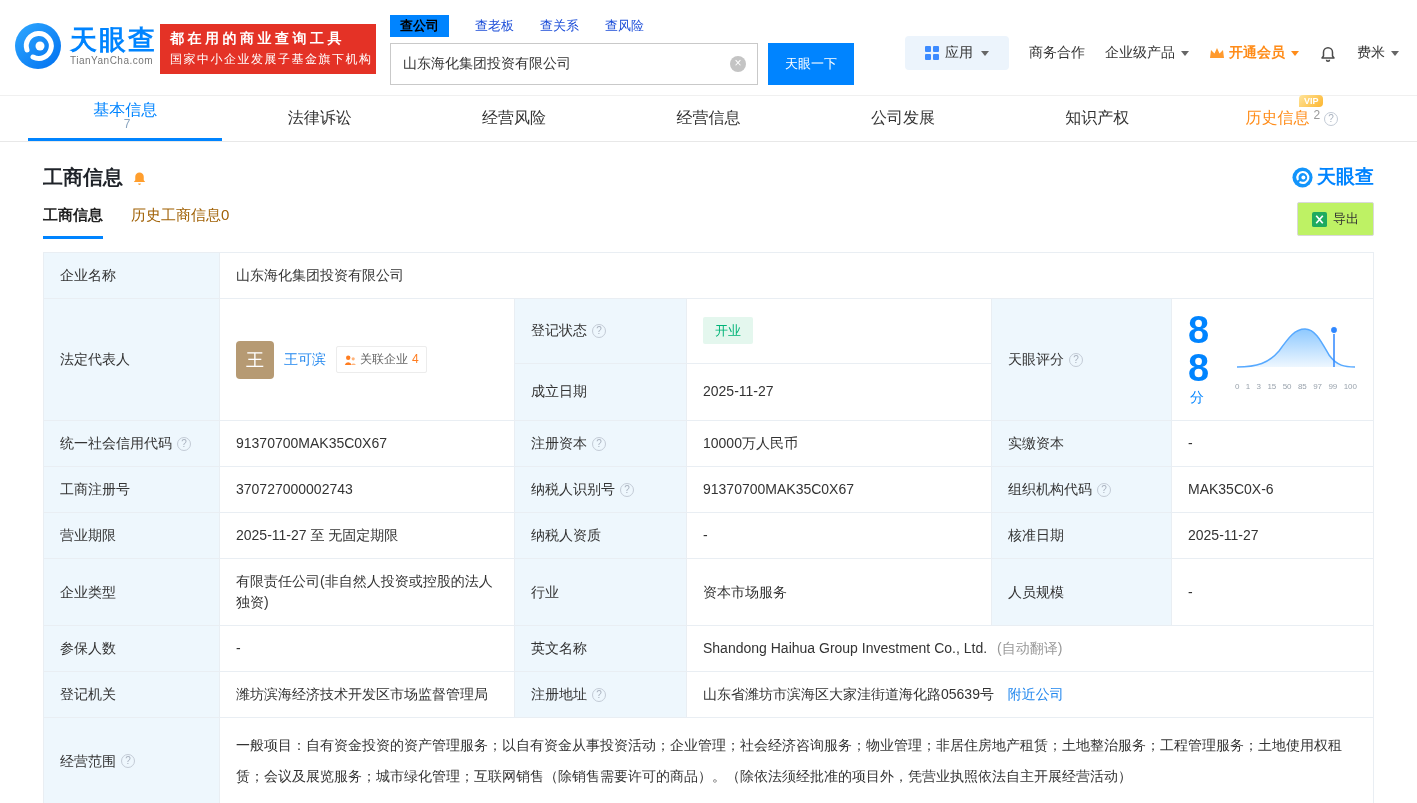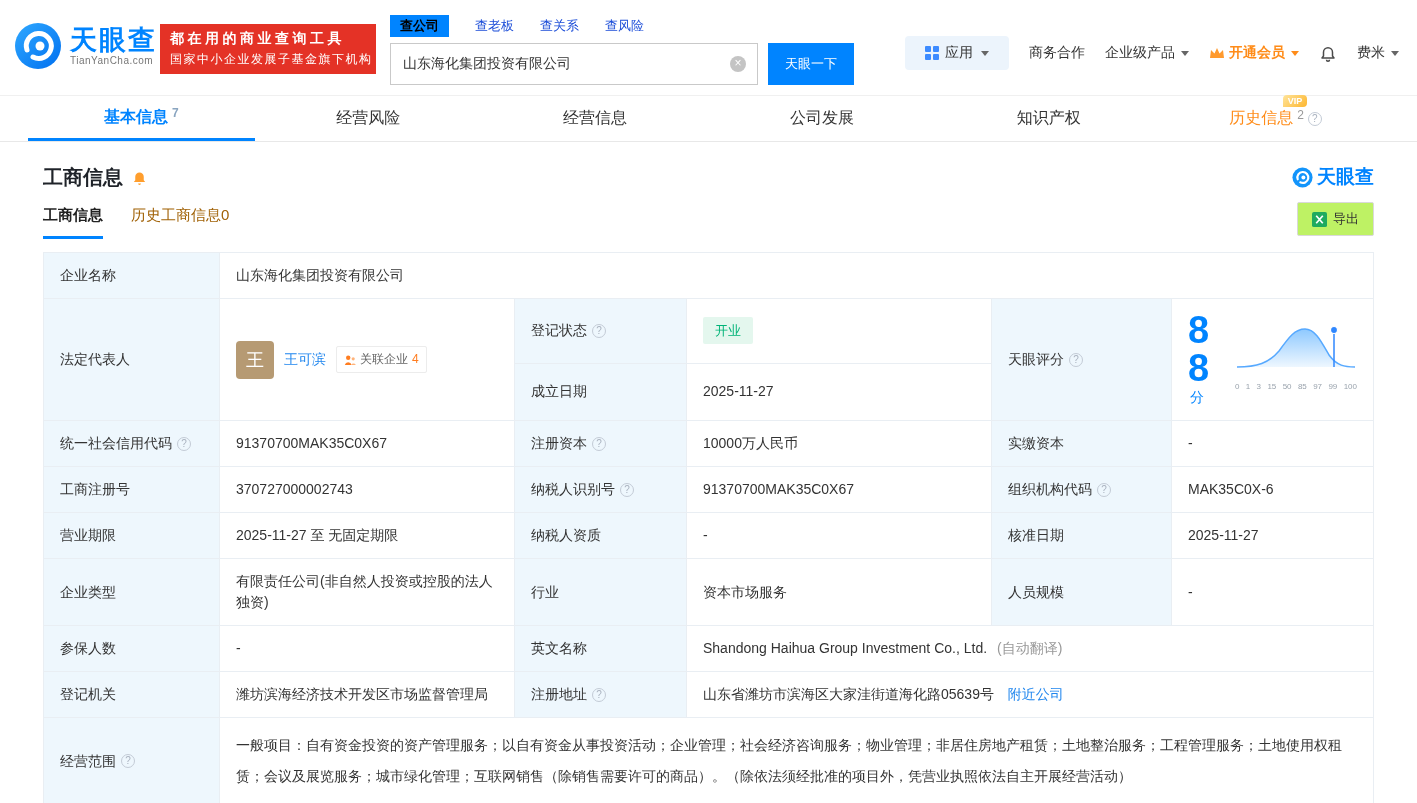--- a/index.html
+++ b/index.html
@@ -30,21 +30,21 @@
   .apps-btn { display:flex; align-items:center; gap:6px; background:#ecf4fc; border-radius:4px; padding:8px 20px; cursor:pointer; }
   .menu-item { cursor:pointer; display:inline-flex; align-items:center; gap:4px; }
   .vip-item { color:#ff8c19; font-weight:bold; }
   .caret { width:0; height:0; border-left:4px solid transparent; border-right:4px solid transparent; border-top:5px solid #999; display:inline-block; margin-left:2px; }
   .caret.orange { border-top-color:#ff8c19; }
   .caret.dark { border-top-color:#666; }
 
   
   .nav { display:flex; height:47px; border-top:1px solid #f0f0f0; border-bottom:1px solid #e8e8e8; padding:0 28px; }
   .tab { flex:1; display:flex; align-items:center; justify-content:center; font-size:16px; cursor:pointer; position:relative; }
-  .tab.active { color:#0084ff; font-weight:bold; border-bottom:3px solid #0084ff; }
+  .tab.active { color:#0084ff; font-weight:normal; border-bottom:3px solid #0084ff;flex-direction:column; }
   .tab-count { font-size:12px; color:#8aa5c0; margin-left:4px; position:relative; top:-4px; }
   .tab.history { color:#ff8c19; }
   .tab.history .tab-count { color:#999; }
   .tab-label-wrap { position:relative; display:inline-flex; align-items:center; }
   .vip-tag { position:absolute; top:-13px; right:-14px; background:linear-gradient(135deg,#ffe49a,#fdb62f); color:#fff; font-size:9px; font-weight:bold; padding:1px 5px; border-radius:4px 4px 4px 0; }
   .help { display:inline-block; width:14px; height:14px; border:1px solid #c3cbd6; border-radius:50%; color:#a9b2bf; font-size:10px; line-height:12px; text-align:center; margin-left:5px; cursor:pointer; flex:none; }
   .help::after { content:"?"; }
   .tab .help { margin-left:4px; }
 
   
@@ -160,20 +160,23 @@
       <span>费米</span>
       <i class="caret dark"></i>
     </span>
   </div>
 </div>
 
 <div class="nav">
   <div class="tab active">
     <span>基本信息</span>
     <span class="tab-count">7</span>
+  </div>
+  <div class="tab">
+    <span>法律诉讼</span>
   </div>
   <div class="tab">
     <span>经营风险</span>
   </div>
   <div class="tab">
     <span>经营信息</span>
   </div>
   <div class="tab">
     <span>公司发展</span>
   </div>

